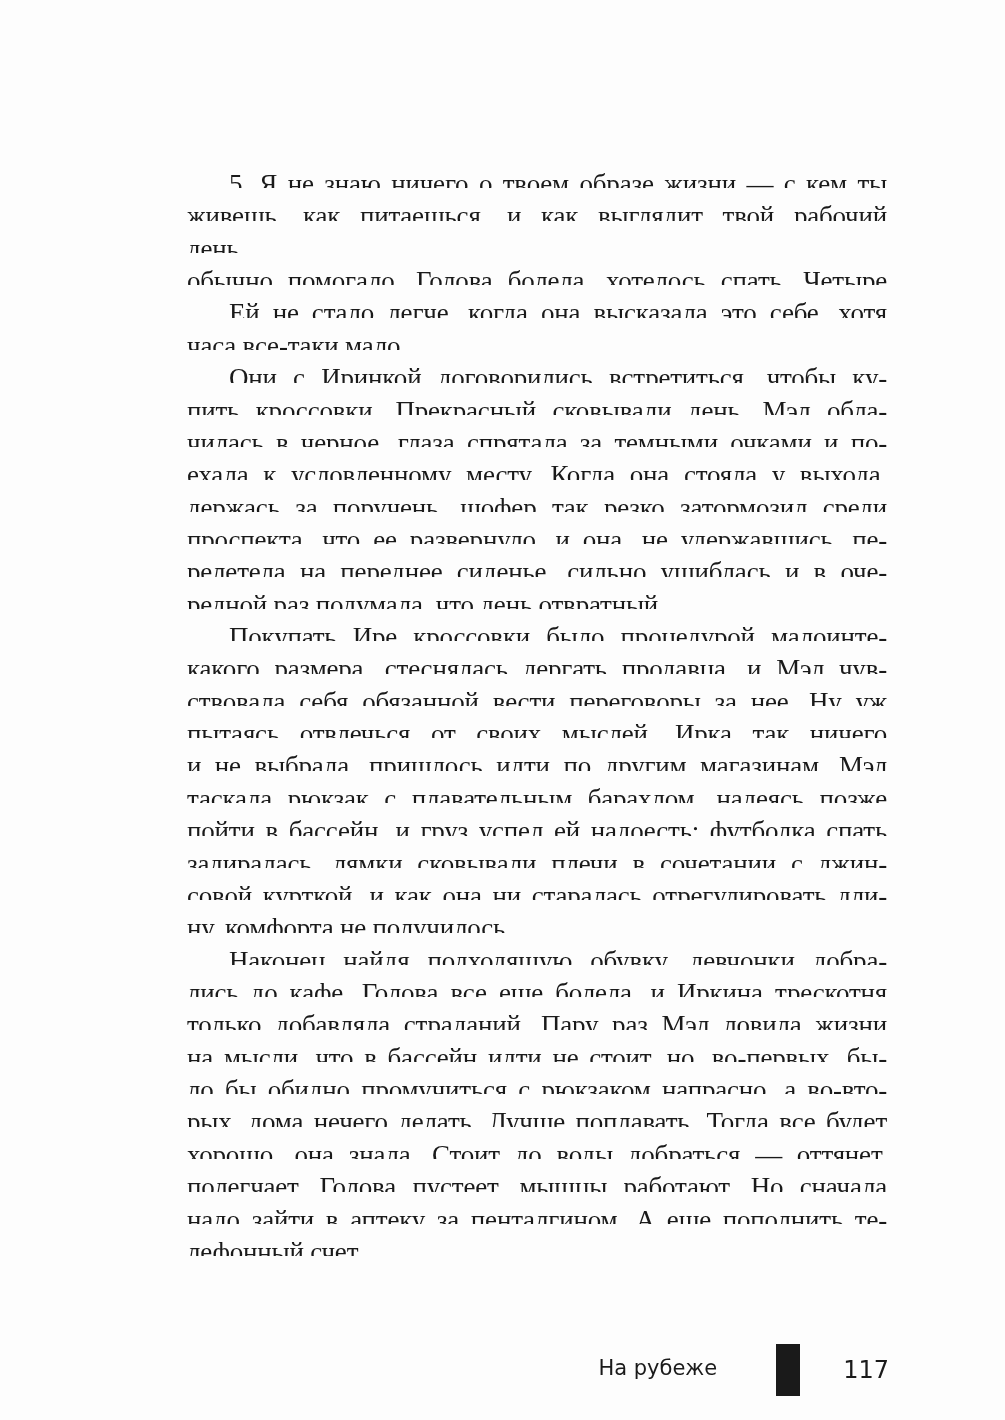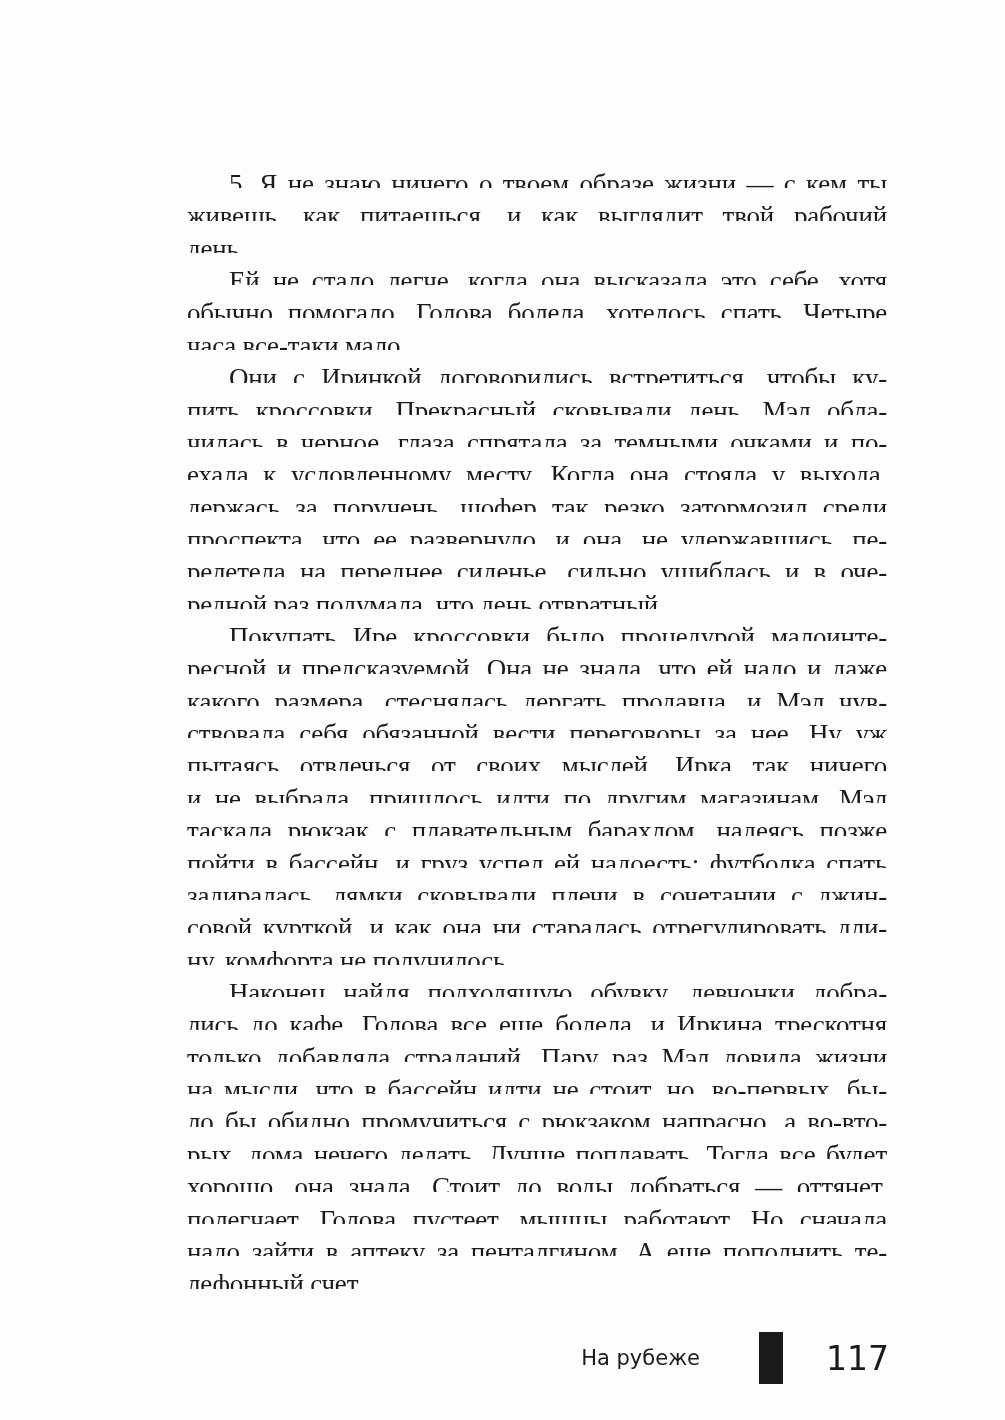--- a/index.html
+++ b/index.html
@@ -33,60 +33,58 @@
     height: 32.37px;
   }
   .line.first { text-indent: 42px; }
   .line.last  { text-align-last: left; }
   .footer {
     position: absolute;
     top: 1308px;
     right: 116px;
     height: 52px;
     display: flex;
-    align-items: center;
     color: #1a1a1a;
   }
   .running-title {
     font-family: "DejaVu Sans", sans-serif;
     font-size: 21px;
   }
   .footer-divider {
     width: 2px;
     height: 52px;
     background: #1a1a1a;
     margin-left: 47px;
     margin-right: 31px;
   }
   .page-number {
     font-family: "DejaVu Sans", sans-serif;
-    font-size: 33px;
+    font-size: 24px;
   }
 </style>
 </head>
 <body>
 
 <div class="page">
   <div class="text-body">
       <div class="line first">5. Я не знаю ничего о твоем образе жизни — с кем ты</div>
       <div class="line">живешь, как питаешься, и как выглядит твой рабочий</div>
       <div class="line last">день.</div>
+      <div class="line">обычно помогало. Голова болела, хотелось спать. Четыре</div>
       <div class="line first">Ей не стало легче, когда она высказала это себе, хотя</div>
-      <div class="line">обычно помогало. Голова болела, хотелось спать. Четыре</div>
       <div class="line last">часа все-таки мало.</div>
       <div class="line first">Они с Иринкой договорились встретиться, чтобы ку-</div>
       <div class="line">пить кроссовки. Прекрасный сковывали день. Мэл обла-</div>
       <div class="line">чилась в черное, глаза спрятала за темными очками и по-</div>
       <div class="line">ехала к условленному месту. Когда она стояла у выхода,</div>
       <div class="line">держась за поручень, шофер так резко затормозил среди</div>
       <div class="line">проспекта, что ее развернуло, и она, не удержавшись, пе-</div>
       <div class="line">релетела на переднее сиденье, сильно ушиблась и в оче-</div>
       <div class="line last">редной раз подумала, что день отвратный.</div>
       <div class="line first">Покупать Ире кроссовки было процедурой малоинте-</div>
-      <div class="line">ресной и предсказуемой. Она не знала, что ей надо и даже</div>
       <div class="line">какого размера, стеснялась дергать продавца, и Мэл чув-</div>
       <div class="line">ствовала себя обязанной вести переговоры за нее. Ну уж</div>
       <div class="line">пытаясь отвлечься от своих мыслей. Ирка так ничего</div>
       <div class="line">и не выбрала, пришлось идти по другим магазинам. Мэл</div>
       <div class="line">таскала рюкзак с плавательным барахлом, надеясь позже</div>
       <div class="line">пойти в бассейн, и груз успел ей надоесть: футболка спать</div>
       <div class="line">задиралась, лямки сковывали плечи в сочетании с джин-</div>
       <div class="line">совой курткой, и как она ни старалась отрегулировать дли-</div>
       <div class="line last">ну, комфорта не получилось.</div>
       <div class="line first">Наконец найдя подходящую обувку, девчонки добра-</div>

